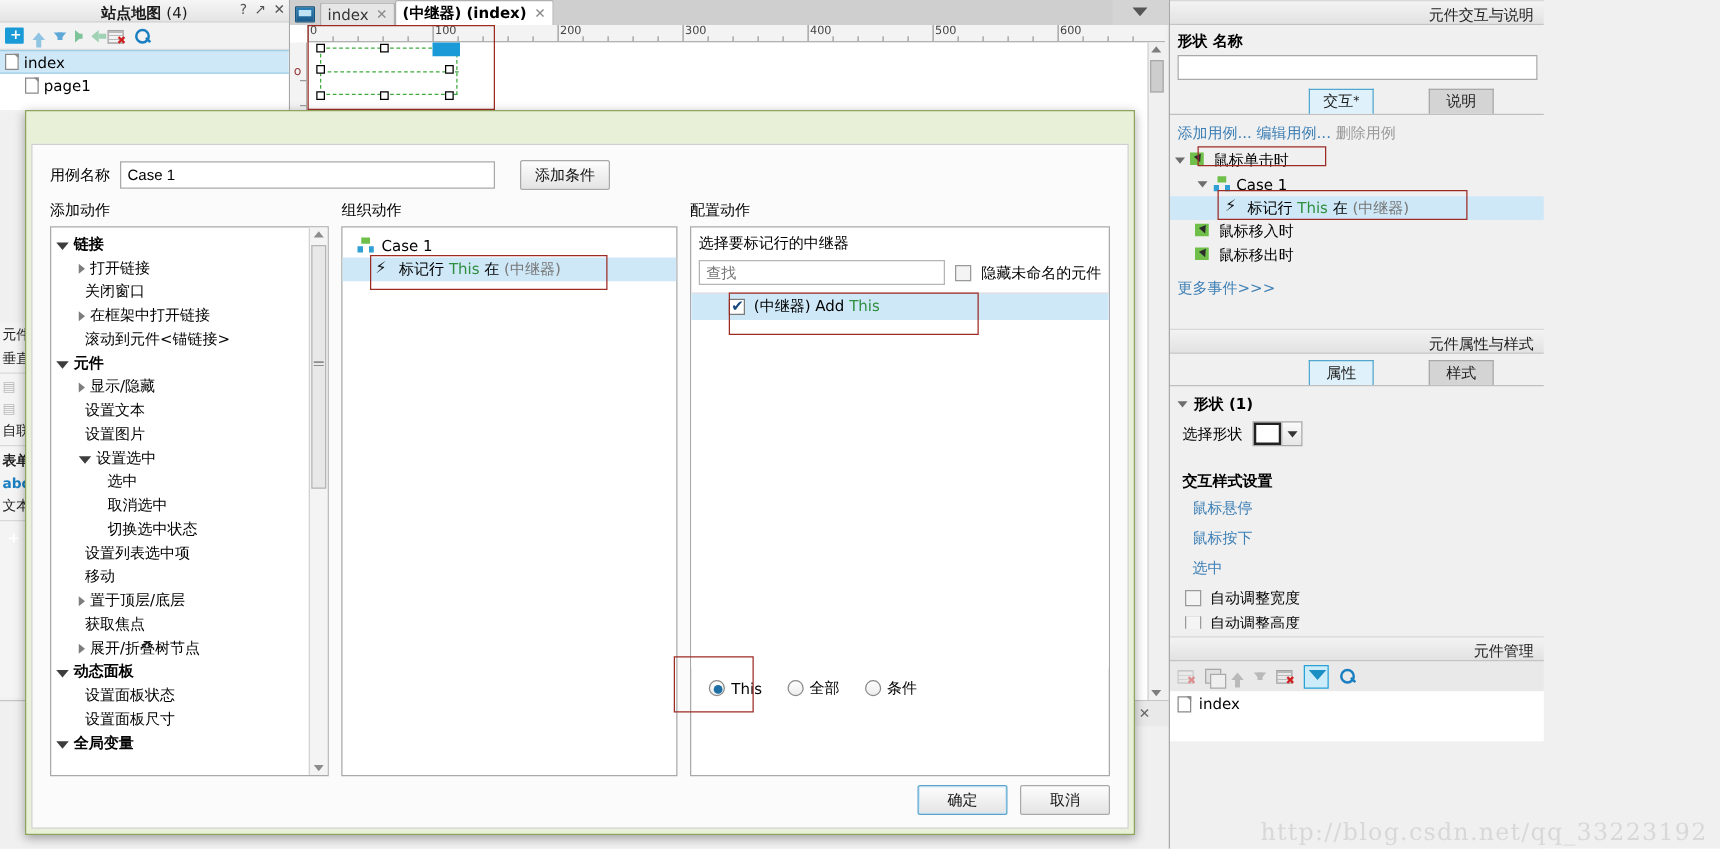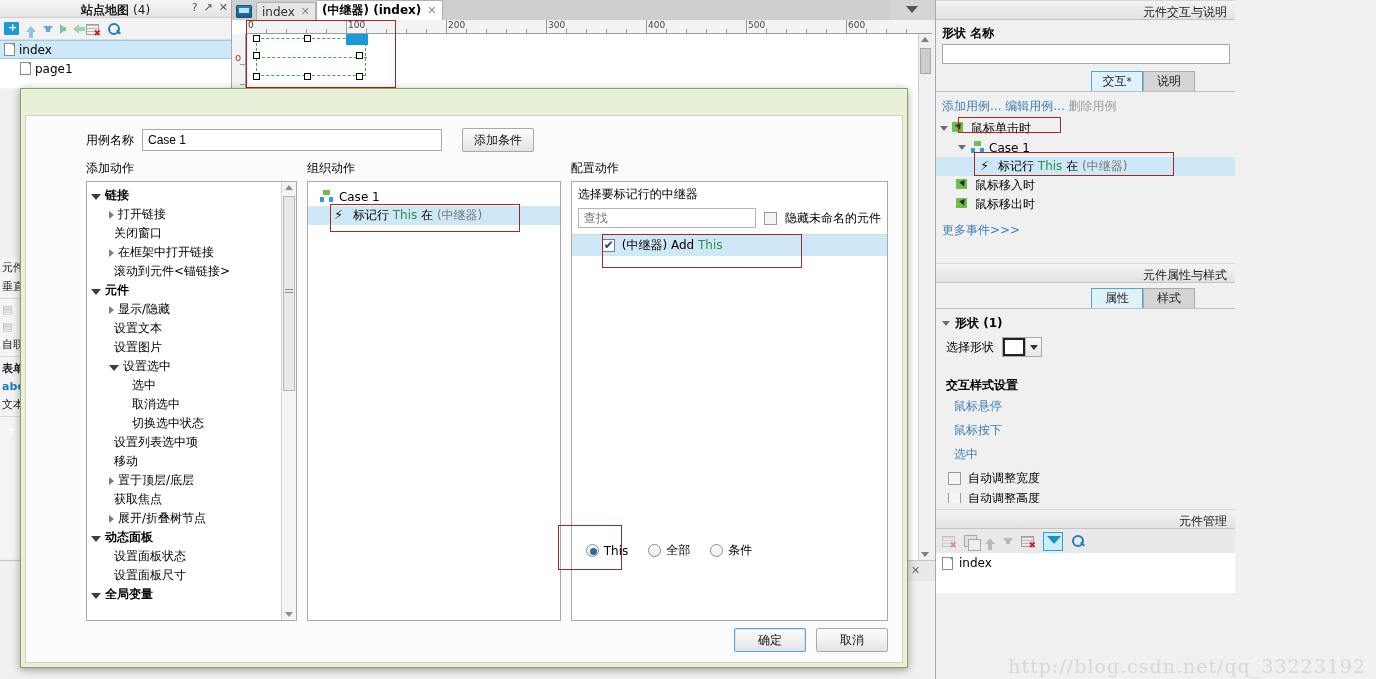--- a/index.html
+++ b/index.html
@@ -102,21 +102,21 @@
   .sb-dn{bottom:3px;border-left:4px solid transparent;border-right:4px solid transparent;border-top:5px solid #7d7d7d;}
 
   
   .rightcol{left:935px;top:0;width:300px;height:679px;background:#f0f0f0;border-left:1px solid #a9a9a9;}
   .sec-head{height:20px;background:linear-gradient(to bottom,#f3f3f3,#e2e2e2);
       border-bottom:1px solid #c3c3c3;border-top:1px solid #d8d8d8;position:relative;}
   .sec-head span{position:absolute;right:8px;top:3px;font-size:12px;color:#222;}
   .fieldlbl{padding:5px 6px 2px 6px;font-size:12px;font-weight:bold;}
   .txtinput{margin:0 6px;height:20px;background:#fff;border:1px solid #a9a9a9;}
   .tabrow{display:flex;justify-content:flex-end;align-items:flex-end;height:22px;
-      padding-right:40px;border-bottom:1px solid #bfbfbf;margin-top:6px;}
+      padding-right:40px;border-bottom:1px solid #bfbfbf;margin-top:6px;gap:44px;}
   .rtab{height:20px;min-width:52px;display:flex;align-items:center;justify-content:center;
       font-size:12px;border:1px solid #a9a9a9;border-bottom:none;background:#d4d4d4;color:#222;}
   .rtab.active{background:#dff2fb;border-color:#53a6cc;}
   .linkrow{padding:6px 6px 4px 6px;font-size:12px;}
   .lnk{color:#3d7fb5;}
   .lnk.dim{color:#9a9a9a;}
   .evtree{font-size:12px;}
   .evrow{height:19px;display:flex;align-items:center;gap:4px;padding-left:4px;position:relative;}
   .evrow.sel{background:#cfe8f7;}
   .tri{width:0;height:0;border-top:4px solid transparent;border-bottom:4px solid transparent;
@@ -171,21 +171,21 @@
       display:flex;align-items:center;padding-left:8px;gap:7px;position:relative;}
   .dlg-ico{width:15px;height:15px;position:relative;flex:none;}
   .dlg-ico:before{content:"";position:absolute;left:0;top:0;width:6px;height:15px;
       background:linear-gradient(to bottom,#7fbf3f 0 7px,#e8458f 7px 15px);}
   .dlg-ico:after{content:"";position:absolute;left:7px;top:0;width:8px;height:15px;
       background:linear-gradient(to bottom,#9fd866 0 5px,#2fb4d8 5px 15px);}
   .dlg-title-txt{font-size:12px;font-weight:bold;color:#1b1b1b;}
   .dlg-close{position:absolute;right:5px;top:2px;width:34px;height:19px;
       background:linear-gradient(to bottom,#e98a7a,#c33a28);border:1px solid #8e2a1c;border-radius:3px;
       color:#fff;font-size:12px;font-weight:bold;display:flex;align-items:center;justify-content:center;}
-  .dlg-body{position:absolute;left:4px;right:4px;top:26px;bottom:4px;background:#fbfbfb;border:1px solid #cfcfcf;padding-left:46px;}
+  .dlg-body{position:absolute;left:4px;right:4px;top:26px;bottom:4px;background:#fbfbfb;border:1px solid #cfcfcf;}
 
   .namerow{display:flex;align-items:center;gap:8px;padding:12px 14px 0 14px;}
   .namerow label{font-size:12px;}
   .nameinput{width:300px;height:22px;border:1px solid #a9a9a9;background:#fff;
       font-size:12px;padding:2px 5px;color:#000;}
   .btn{height:24px;min-width:72px;border:1px solid #a9a9a9;border-radius:2px;
       background:linear-gradient(to bottom,#fdfdfd,#e4e4e4);font-size:12px;
       display:flex;align-items:center;justify-content:center;color:#111;}
   .btn.primary{border-color:#5ba3cc;box-shadow:0 0 0 1px #cfe8f7 inset;}
 

